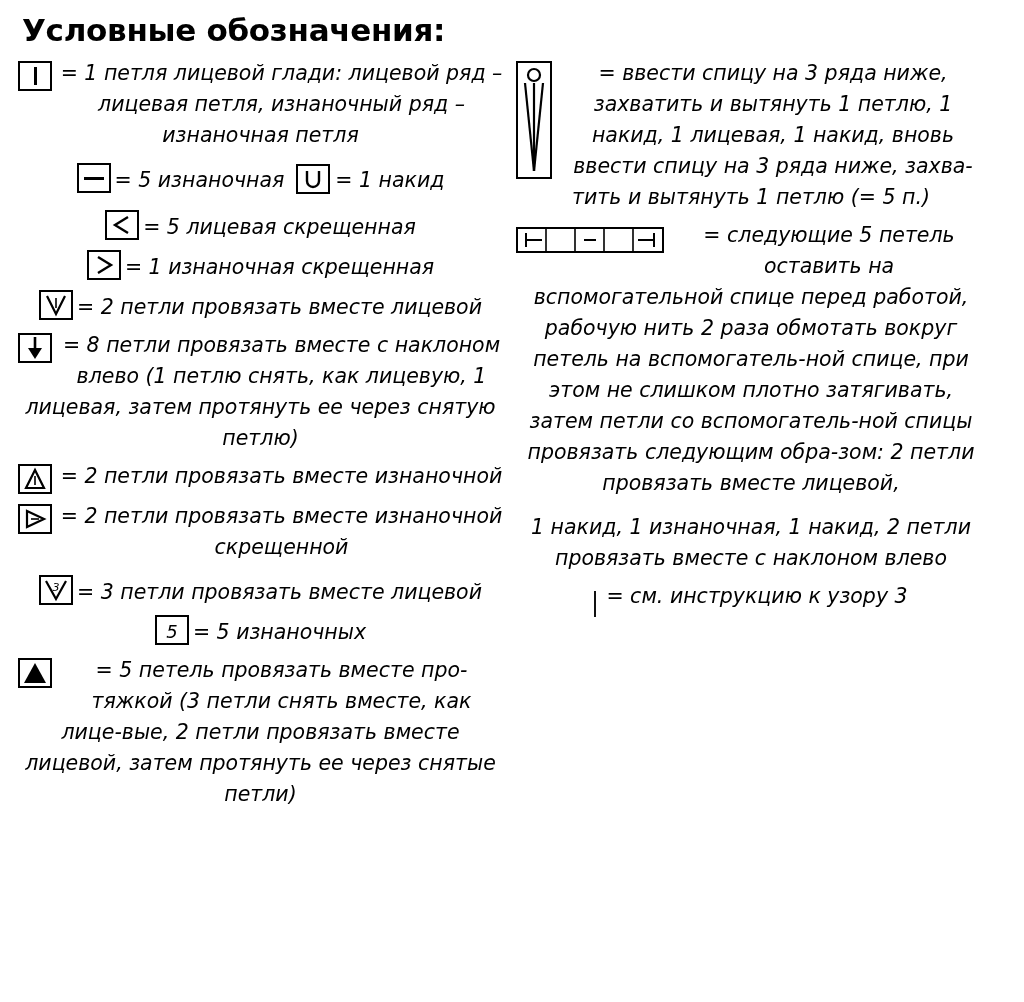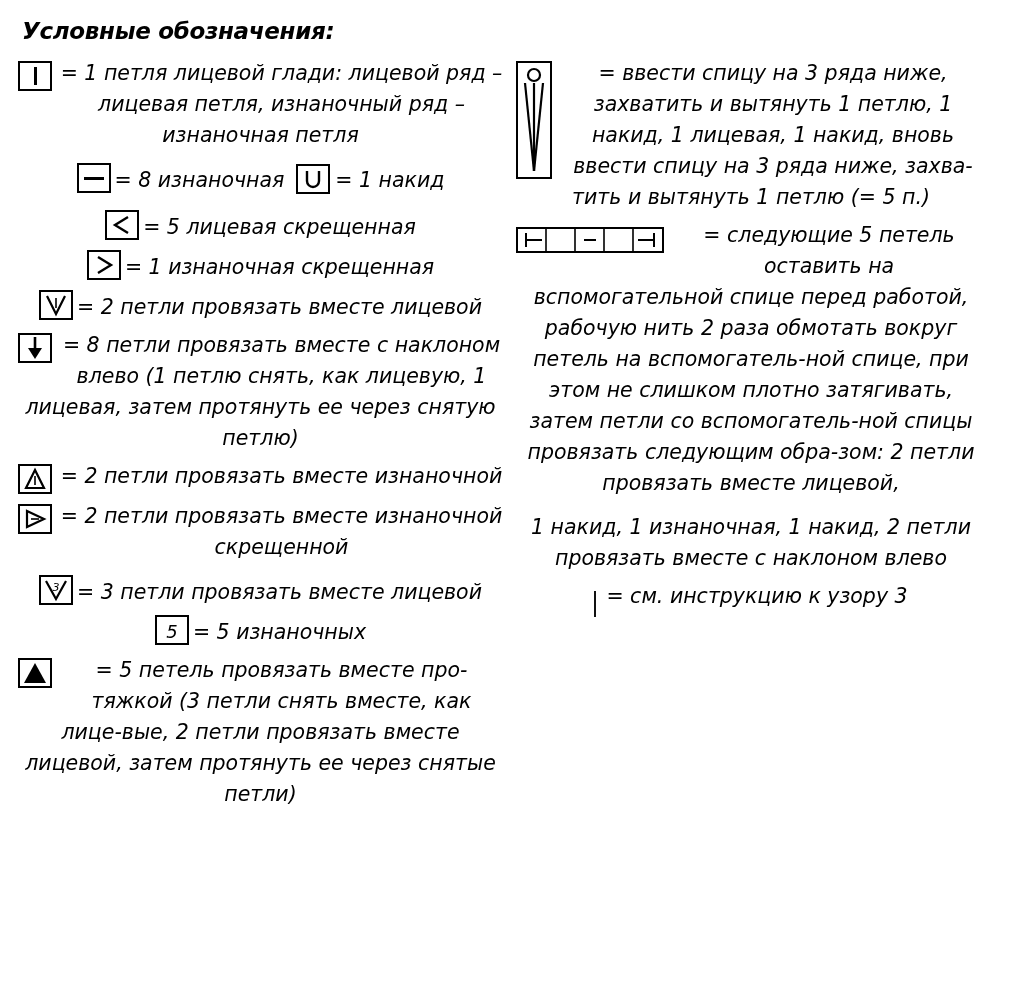--- a/index.html
+++ b/index.html
@@ -17,25 +17,24 @@
   }
   .page {
     position: relative;
     width: 1024px;
     height: 1002px;
     padding: 0;
   }
   .title {
     position: absolute;
     left: 22px;
-    top: 18px;
+    top: 12px;
     font-family: "DejaVu Sans", sans-serif;
-    font-style: italic;
     font-weight: bold;
-    font-size: 23px;
+    font-size: 31px;
     letter-spacing: -0.3px;
     white-space: nowrap;
   }
   .col {
     position: absolute;
     top: 58px;
   }
   .col-left {
     left: 18px;
     width: 485px;
@@ -108,21 +107,21 @@
 
     <div class="gap-s"></div>
 
     <div class="entry">
       <div class="entry-text">
         <span class="sym">
           <svg width="34" height="30" viewBox="0 0 34 30">
             <rect x="1" y="1" width="32" height="28" fill="#fff" stroke="#000" stroke-width="2"></rect>
             <rect x="7" y="14" width="20" height="3" fill="#000"></rect>
           </svg>
-        </span><span>= 8 изнаночная</span><span class="inline-sym">
+        </span><span>= 5 изнаночная</span><span class="inline-sym">
           <svg width="34" height="30" viewBox="0 0 34 30">
             <rect x="1" y="1" width="32" height="28" fill="#fff" stroke="#000" stroke-width="2"></rect>
             <path d="M11 7 L11 17 A6 6 0 0 0 23 17 L23 7" fill="none" stroke="#000" stroke-width="2.4"></path>
           </svg>
         </span><span>= 1 накид</span>
       </div>
     </div>
 
     <div class="gap-s"></div>
 

